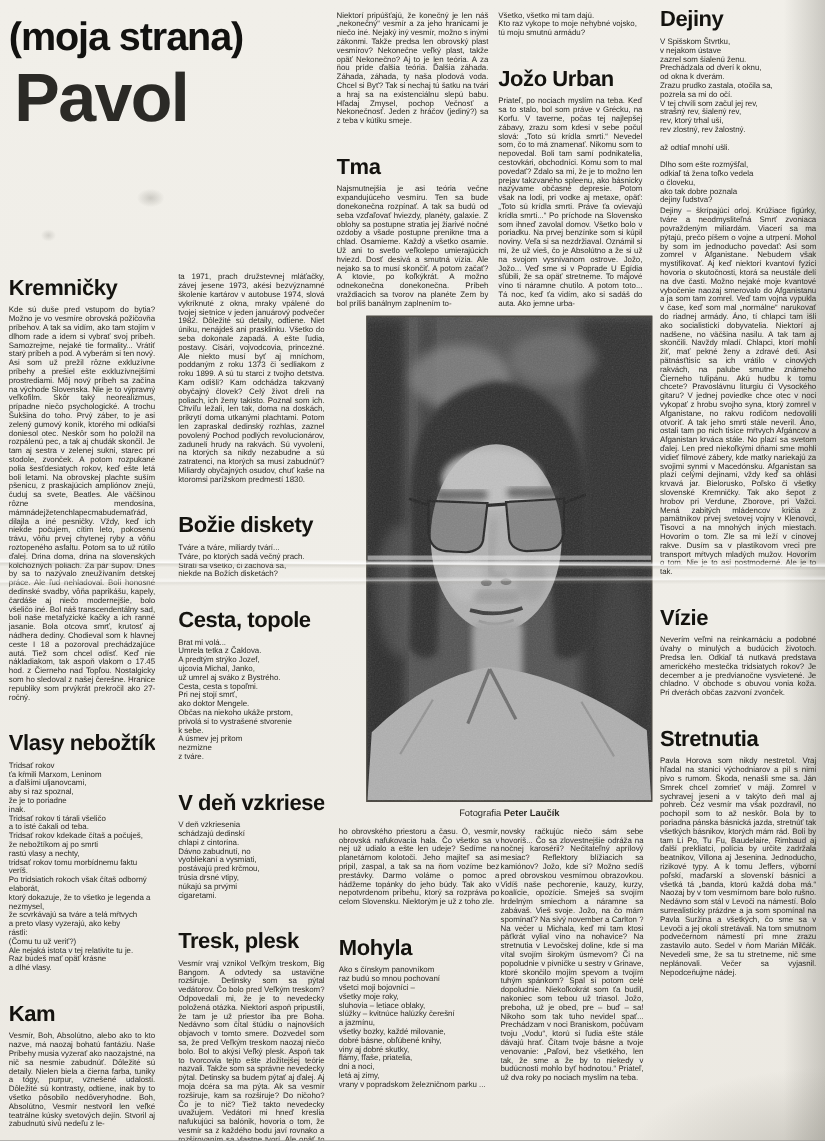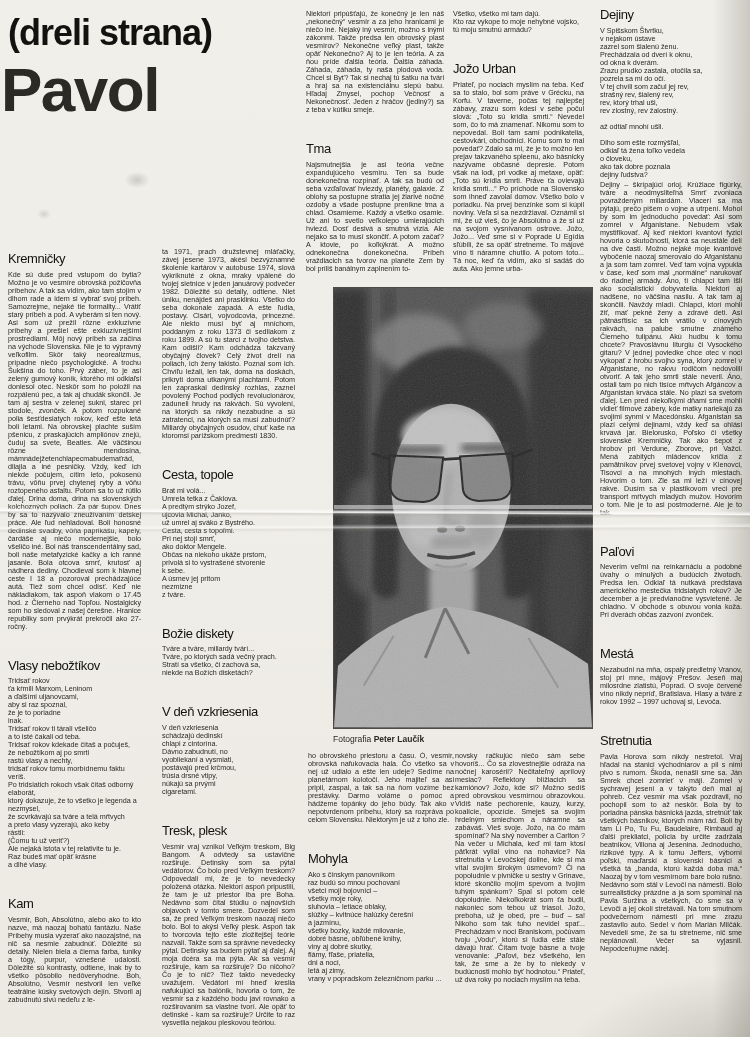--- a/index.html
+++ b/index.html
@@ -11,38 +11,38 @@
       radial-gradient(260px 120px at 760px 1060px, rgba(140,138,128,.45), transparent 75%),
       linear-gradient(90deg, rgba(0,0,0,0) 95%, rgba(130,128,120,.35) 100%),
       linear-gradient(180deg, #f1efe9 0%, #efede7 55%, #ece9e2 100%);
     overflow:hidden;
     font-family:"Liberation Sans", sans-serif;
     color:#26251f;
   }
   .crease{position:absolute; left:0; width:100%; height:8px; pointer-events:none;
     background:linear-gradient(180deg, rgba(255,255,255,0) 0%, rgba(255,255,255,.85) 45%, rgba(168,165,155,.30) 62%, rgba(255,255,255,0) 100%);}
   .kicker{position:absolute; left:8px; top:12px; font-size:36px; font-weight:bold; letter-spacing:-1px; color:#121210;}
-  .author{position:absolute; left:1px; top:62px; margin:0; font-size:62px; line-height:56px; font-weight:bold; letter-spacing:-1.5px; color:#2b2a26;}
+  .author{position:absolute; left:13px; top:62px; margin:0; font-size:62px; line-height:56px; font-weight:bold; letter-spacing:-1.5px; color:#2b2a26;}
   .col{position:absolute; overflow:hidden;}
-  h2{margin:28px 0 5px 0; font-size:13px; letter-spacing:-0.4px; font-weight:normal; color:#14130f; white-space:nowrap; line-height:1.05;}
+  h2{margin:28px 0 5px 0; font-size:20px; letter-spacing:-0.4px; font-weight:bold; color:#14130f; white-space:nowrap; line-height:1.05;}
   h2.first{margin-top:0;}
   h2.wrap{white-space:normal;}
   .prose{margin:0 0 2px 0; font-size:7.2px; line-height:8px; letter-spacing:-0.03px; text-align:justify; color:#2a2923;}
   .poem{margin:0 0 2px 0; font-size:7.2px; line-height:8px; letter-spacing:-0.03px; white-space:pre-line; color:#2a2923;}
   .photo{position:absolute; left:333px; top:287px; width:260px; height:442px; border:1px solid #4e4b44; box-sizing:border-box; background:#56534c;}
   .photo svg{display:block; width:100%; height:100%; filter:grayscale(1) contrast(1.04);}
-  .caption{position:absolute; left:333px; top:734px; width:260px; text-align:left; font-size:8.5px; color:#2a2923;}
+  .caption{position:absolute; left:333px; top:734px; width:260px; text-align:center; font-size:8.5px; color:#2a2923;}
   .caption b{font-weight:bold;}
 </style>
 </head>
 <body>
 
 <div class="page">
 
-  <div class="kicker">(dreli strana)</div>
+  <div class="kicker">(moja strana)</div>
   <h1 class="author"><span>Pavol</span><br></h1>
 
   <div class="col" style="left:8px; top:252px; width:133px; height:785px;">
     <section>
       <h2 class="first">Kremničky</h2>
       <p class="prose">Kde sú duše pred vstupom do bytia? Možno je vo vesmíre obrovská požičovňa príbehov. A tak sa vidím, ako tam stojím v dlhom rade a idem si vybrať svoj príbeh. Samozrejme, nejaké tie formality... Vrátiť starý príbeh a pod. A vyberám si ten nový. Asi som už prežil rôzne exkluzívne príbehy a prešiel ešte exkluzívnejšími prostrediami. Môj nový príbeh sa začína na východe Slovenska. Nie je to výpravný veľkofilm. Skôr taký neorealizmus, prípadne niečo psychologické. A trochu Šukšina do toho. Prvý záber, to je asi zelený gumový koník, ktorého mi odkiaľsi doniesol otec. Neskôr som ho položil na rozpálenú pec, a tak aj chudák skončil. Je tam aj sestra v zelenej sukni, starec pri stodole, zvonček. A potom rozpukané polia šesťdesiatych rokov, keď ešte letá boli letami. Na obrovskej plachte suším pšenicu, z praskajúcich ampliónov znejú, čuduj sa svete, Beatles. Ale väčšinou rôzne mendosína, mámnádejžetenchlapecmabudemaťrád, dilajla a iné pesničky. Vždy, keď ich niekde počujem, cítim leto, pokosenú trávu, vôňu prvej chytenej ryby a vôňu roztopeného asfaltu. Potom sa to už rútilo ďalej. Drina doma, drina na slovenských kolchozných poliach. Za pár šupov. Dnes by sa to nazývalo zneužívaním detskej práce. Ale ľud nehladoval. Boli honosné dedinské svadby, vôňa paprikášu, kapely, čardáše aj niečo modernejšie, bolo všeličo iné. Bol náš transcendentálny sad, boli naše metafyzické kačky a ich ranné jasanie. Bola otcova smrť, krutosť aj nádhera dediny. Chodieval som k hlavnej ceste I 18 a pozoroval prechádzajúce autá. Tiež som chcel odísť. Keď nie nákladiakom, tak aspoň vlakom o 17.45 hod. z Čierneho nad Topľou. Nostalgicky som ho sledoval z našej čerešne. Hranice republiky som prvýkrát prekročil ako 27-ročný.</p>
     </section>
     <section>
       <h2>Vlasy nebožtíkov</h2>
       <p class="poem">Tridsať rokov
@@ -72,42 +72,42 @@
     </section>
     <section>
       <h2>Kam</h2>
       <p class="prose">Vesmír, Boh, Absolútno, alebo ako to kto nazve, má naozaj bohatú fantáziu. Naše Príbehy musia vyzerať ako naozajstné, na nič sa nesmie zabudnúť. Dôležité sú detaily. Nielen biela a čierna farba, tuniky a tógy, purpur, vznešené udalosti. Dôležité sú kontrasty, odtiene, inak by to všetko pôsobilo nedôveryhodne. Boh, Absolútno, Vesmír nestvoril len veľké teatrálne kúsky svetových dejín. Stvoril aj zabudnutú sivú nedeľu z le-</p>
     </section>
   </div>
 
   <div class="col" style="left:162px; top:248px; width:133px; height:789px;">
     <p class="prose">ta 1971, prach družstevnej mláťačky, závej jesene 1973, akési bezvýznamné školenie kartárov v autobuse 1974, slová vykríknuté z okna, mraky vpálené do tvojej sietnice v jeden januárový podvečer 1982. Dôležité sú detaily, odtiene. Niet úniku, nenájdeš ani prasklinku. Všetko do seba dokonale zapadá. A ešte ľudia, postavy. Cisári, vojvodcovia, princezné. Ale niekto musí byť aj mníchom, poddaným z roku 1373 či sedliakom z roku 1899. A sú tu starci z tvojho detstva. Kam odišli? Kam odchádza takzvaný obyčajný človek? Celý život dreli na poliach, ich ženy takisto. Poznal som ich. Chvíľu ležali, len tak, doma na doskách, prikrytí doma utkanými plachtami. Potom len zapraskal dedinský rozhlas, zaznel povolený Pochod podlých revolucionárov, zaduneli hrudy na rakvách. Sú vyvolení, na ktorých sa nikdy nezabudne a sú zatratenci, na ktorých sa musí zabudnúť? Miliardy obyčajných osudov, chuť kaše na ktoromsi parížskom predmestí 1830.</p>
     <section>
+      <h2>Božie diskety</h2>
+      <p class="poem">Tváre a tváre, miliardy tvárí...
+Tváre, po ktorých sadá večný prach.
+Stratí sa všetko, či zachová sa,
+niekde na Božích disketách?</p>
+    </section>
+    <section>
       <h2>Cesta, topole</h2>
       <p class="poem">Brat mi volá...
 Umrela tetka z Čaklova.
 A predtým strýko Jozef,
 ujcovia Michal, Janko,
 už umrel aj sváko z Bystrého.
 Cesta, cesta s topoľmi.
 Pri nej stojí smrť,
 ako doktor Mengele.
 Občas na niekoho ukáže prstom,
 privolá si to vystrašené stvorenie
 k sebe.
 A úsmev jej pritom
 nezmizne
 z tváre.</p>
-    </section>
-    <section>
-      <h2>Božie diskety</h2>
-      <p class="poem">Tváre a tváre, miliardy tvárí...
-Tváre, po ktorých sadá večný prach.
-Stratí sa všetko, či zachová sa,
-niekde na Božích disketách?</p>
     </section>
     <section>
       <h2>V deň vzkriesenia</h2>
       <p class="poem">V deň vzkriesenia
 schádzajú dedinskí
 chlapi z cintorína.
 Dávno zabudnutí, no
 vyobliekaní a vysmiati,
 postávajú pred krčmou,
 trúsia drsné vtipy,
@@ -244,26 +244,22 @@
 Dlho som ešte rozmýšľal,
 odkiaľ tá žena toľko vedela
 o človeku,
 ako tak dobre poznala
 dejiny ľudstva?</p>
     </section>
     <section>
       <p class="prose">Dejiny – škrípajúci orloj. Krúžiace figúrky, tváre a neodmysliteľná Smrť zvoniaca povraždeným miliardám. Viacerí sa ma pýtajú, prečo píšem o vojne a utrpení. Mohol by som im jednoducho povedať: Asi som zomrel v Afganistane. Nebudem však mystifikovať. Aj keď niektorí kvantoví fyzici hovoria o skutočnosti, ktorá sa neustále delí na dve časti. Možno nejaké moje kvantové vybočenie naozaj smerovalo do Afganistanu a ja som tam zomrel. Veď tam vojna vypukla v čase, keď som mal „normálne“ narukovať do riadnej armády. Áno, tí chlapci tam išli ako socialistickí dobyvatelia. Niektorí aj nadšene, no väčšina nasilu. A tak tam aj skončili. Navždy mladí. Chlapci, ktorí mohli žiť, mať pekné ženy a zdravé deti. Asi pätnásťtisíc sa ich vrátilo v cínových rakvách, na palube smutne známeho Čierneho tulipánu. Akú hudbu k tomu chcete? Pravoslávnu liturgiu či Vysockého gitaru? V jednej poviedke chce otec v noci vykopať z hrobu svojho syna, ktorý zomrel v Afganistane, no rakvu rodičom nedovolili otvoriť. A tak jeho smrti stále neveril. Áno, ostali tam po nich tisíce mŕtvych Afgáncov a Afganistan krváca stále. No plazí sa svetom ďalej. Len pred niekoľkými dňami sme mohli vidieť filmové zábery, kde matky nariekajú za svojimi synmi v Macedónsku. Afganistan sa plazí celými dejinami, vždy keď sa ohlási krvavá jar. Bielorusko, Poľsko či všetky slovenské Kremničky. Tak ako šepot z hrobov pri Verdune, Zborove, pri Važci. Mená zabitých mládencov kričia z pamätníkov prvej svetovej vojny v Klenovci, Tisovci a na mnohých iných miestach. Hovorím o tom. Zle sa mi leží v cínovej rakve. Dusím sa v plastikovom vreci pre transport mŕtvych mladých mužov. Hovorím o tom. Nie je to asi postmoderné. Ale je to tak.</p>
     </section>
     <section>
-      <h2>Paľovi</h2>
+      <h2>Vízie</h2>
       <p class="prose">Neverím veľmi na reinkarnáciu a podobné úvahy o minulých a budúcich životoch. Predsa len. Odkiaľ tá nutkavá predstava amerického mestečka tridsiatych rokov? Je december a je predvianočne vysvietené. Je chladno. V obchode s obuvou vonia koža. Pri dverách občas zazvoní zvonček.</p>
-    </section>
-    <section>
-      <h2>Mestá</h2>
-      <p class="prose">Nezabudni na mňa, ospalý predletný Vranov, stoj pri mne, májový Prešov. Jeseň maj milosrdne zlatistú, Poprad. O svoje červené víno nikdy nepríď, Bratislava. Hlasy a tváre z rokov 1992 – 1997 uchovaj si, Levoča.</p>
     </section>
     <section>
       <h2>Stretnutia</h2>
       <p class="prose">Pavla Horova som nikdy nestretol. Vraj hľadal na stanici východniarov a pil s nimi pivo s rumom. Škoda, nenašli sme sa. Ján Smrek chcel zomrieť v máji. Zomrel v sychravej jeseni a v takýto deň mal aj pohreb. Cez vesmír ma však pozdravil, no pochopil som to až neskôr. Bola by to poriadna pánska básnická jazda, stretnúť tak všetkých básnikov, ktorých mám rád. Boli by tam Li Po, Tu Fu, Baudelaire, Rimbaud aj ďalší prekliatci, polícia by určite zadržala beatnikov, Villona aj Jesenina. Jednoducho, rizikové typy. A k tomu Jeffers, výborní poľskí, maďarskí a slovenskí básnici a všetká tá „banda, ktorú každá doba má.“ Naozaj by v tom vesmírnom bare bolo rušno. Nedávno som stál v Levoči na námestí. Bolo surrealisticky prázdne a ja som spomínal na Pavla Suržina a všetkých, čo sme sa v Levoči a jej okolí stretávali. Na tom smutnom podvečernom námestí pri mne zrazu zastavilo auto. Sedel v ňom Marián Milčák. Nevedeli sme, že sa tu stretneme, nič sme neplánovali. Večer sa vyjasnil. Nepodceňujme nádej.</p>
     </section>
   </div>
 
   <div class="crease" style="top:509px; transform:rotate(0.3deg);"></div>
   <div class="crease" style="top:524px; opacity:.6; transform:rotate(-0.2deg);"></div>
 

